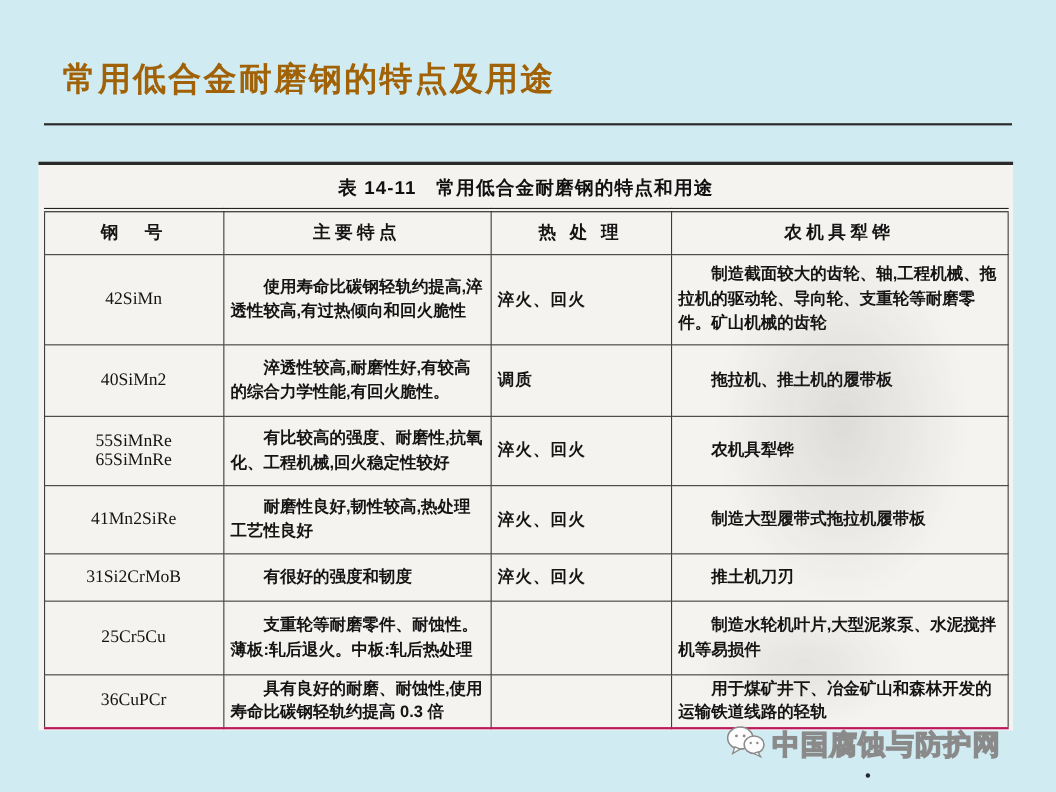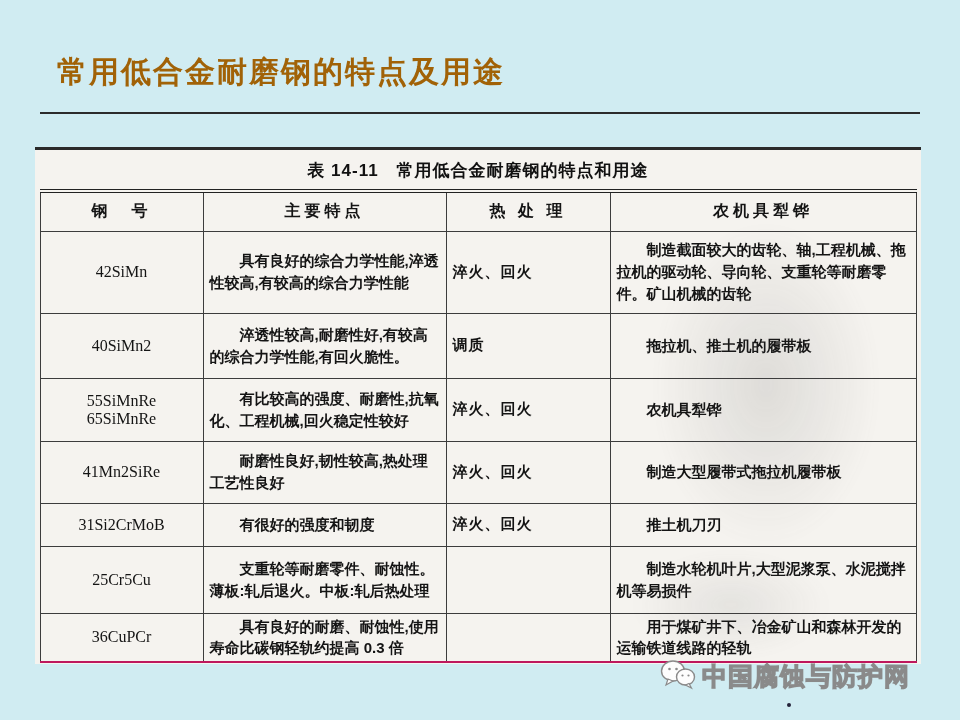--- a/index.html
+++ b/index.html
@@ -152,21 +152,21 @@
         <tr>
           <th>钢　号</th>
           <th>主要特点</th>
           <th>热 处 理</th>
           <th>农机具犁铧</th>
         </tr>
       </thead>
       <tbody>
         <tr class="r1">
           <td class="grade">42SiMn</td>
-          <td class="features">具有良好的综合力学性能,淬透性较高,有较高的综合力学性能</td>
+          <td class="features">使用寿命比碳钢轻轨约提高,淬透性较高,有过热倾向和回火脆性</td>
           <td class="heat">淬火、回火</td>
           <td class="uses">制造截面较大的齿轮、轴,工程机械、拖拉机的驱动轮、导向轮、支重轮等耐磨零件。矿山机械的齿轮</td>
         </tr>
         <tr class="r2">
           <td class="grade">40SiMn2</td>
           <td class="features">淬透性较高,耐磨性好,有较高的综合力学性能,有回火脆性。</td>
           <td class="heat">调质</td>
           <td class="uses">拖拉机、推土机的履带板</td>
         </tr>
         <tr class="r3">

